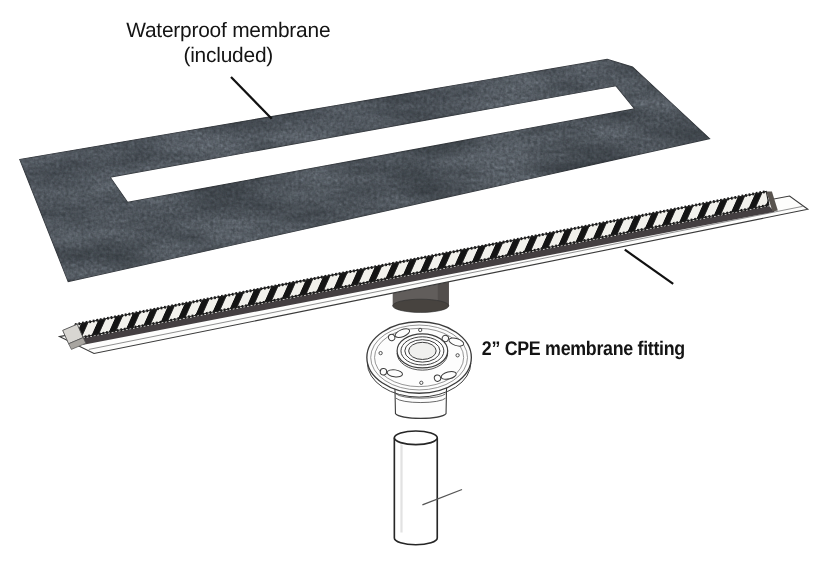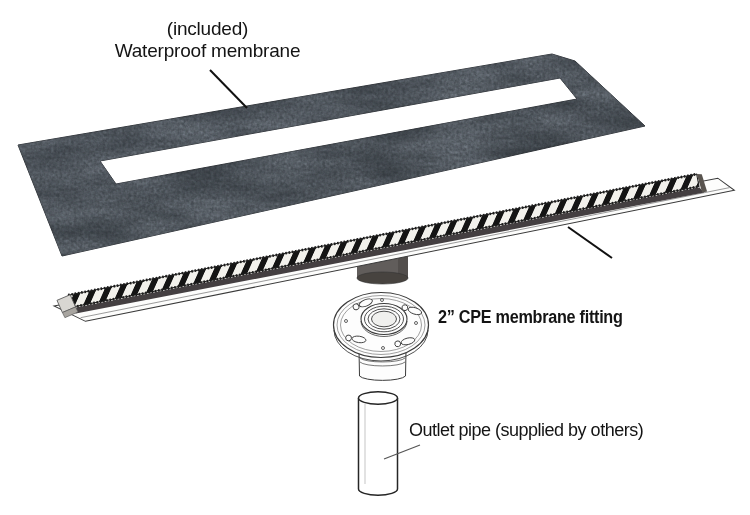--- a/index.html
+++ b/index.html
@@ -147,21 +147,20 @@
     <g>
       <path d="M358.5,398 L358.5,489 a19.5,6.2 0 0 0 39,0 L397.5,398" fill="#fff" stroke="#262626" stroke-width="1.5"></path>
       <ellipse cx="378" cy="398" rx="19.5" ry="6.2" fill="#fff" stroke="#262626" stroke-width="1.5"></ellipse>
       <line x1="365" y1="404" x2="365" y2="484" stroke="#e2e2e2" stroke-width="2"></line>
     </g>
 
     <line x1="420" y1="445" x2="384" y2="459" stroke="#555" stroke-width="1.2"></line>
   </svg>
 
   <div class="lbl lbl-membrane">
+    <div>Waterproof membrane</div>
     <div>(included)</div>
-    <div>Waterproof membrane</div>
   </div>
 
 
   <div class="lbl lbl-fitting">2” CPE membrane fitting</div>
 
-  <div class="lbl lbl-pipe">Outlet pipe (supplied by others)</div>
 </div>
 
 </body></html>

